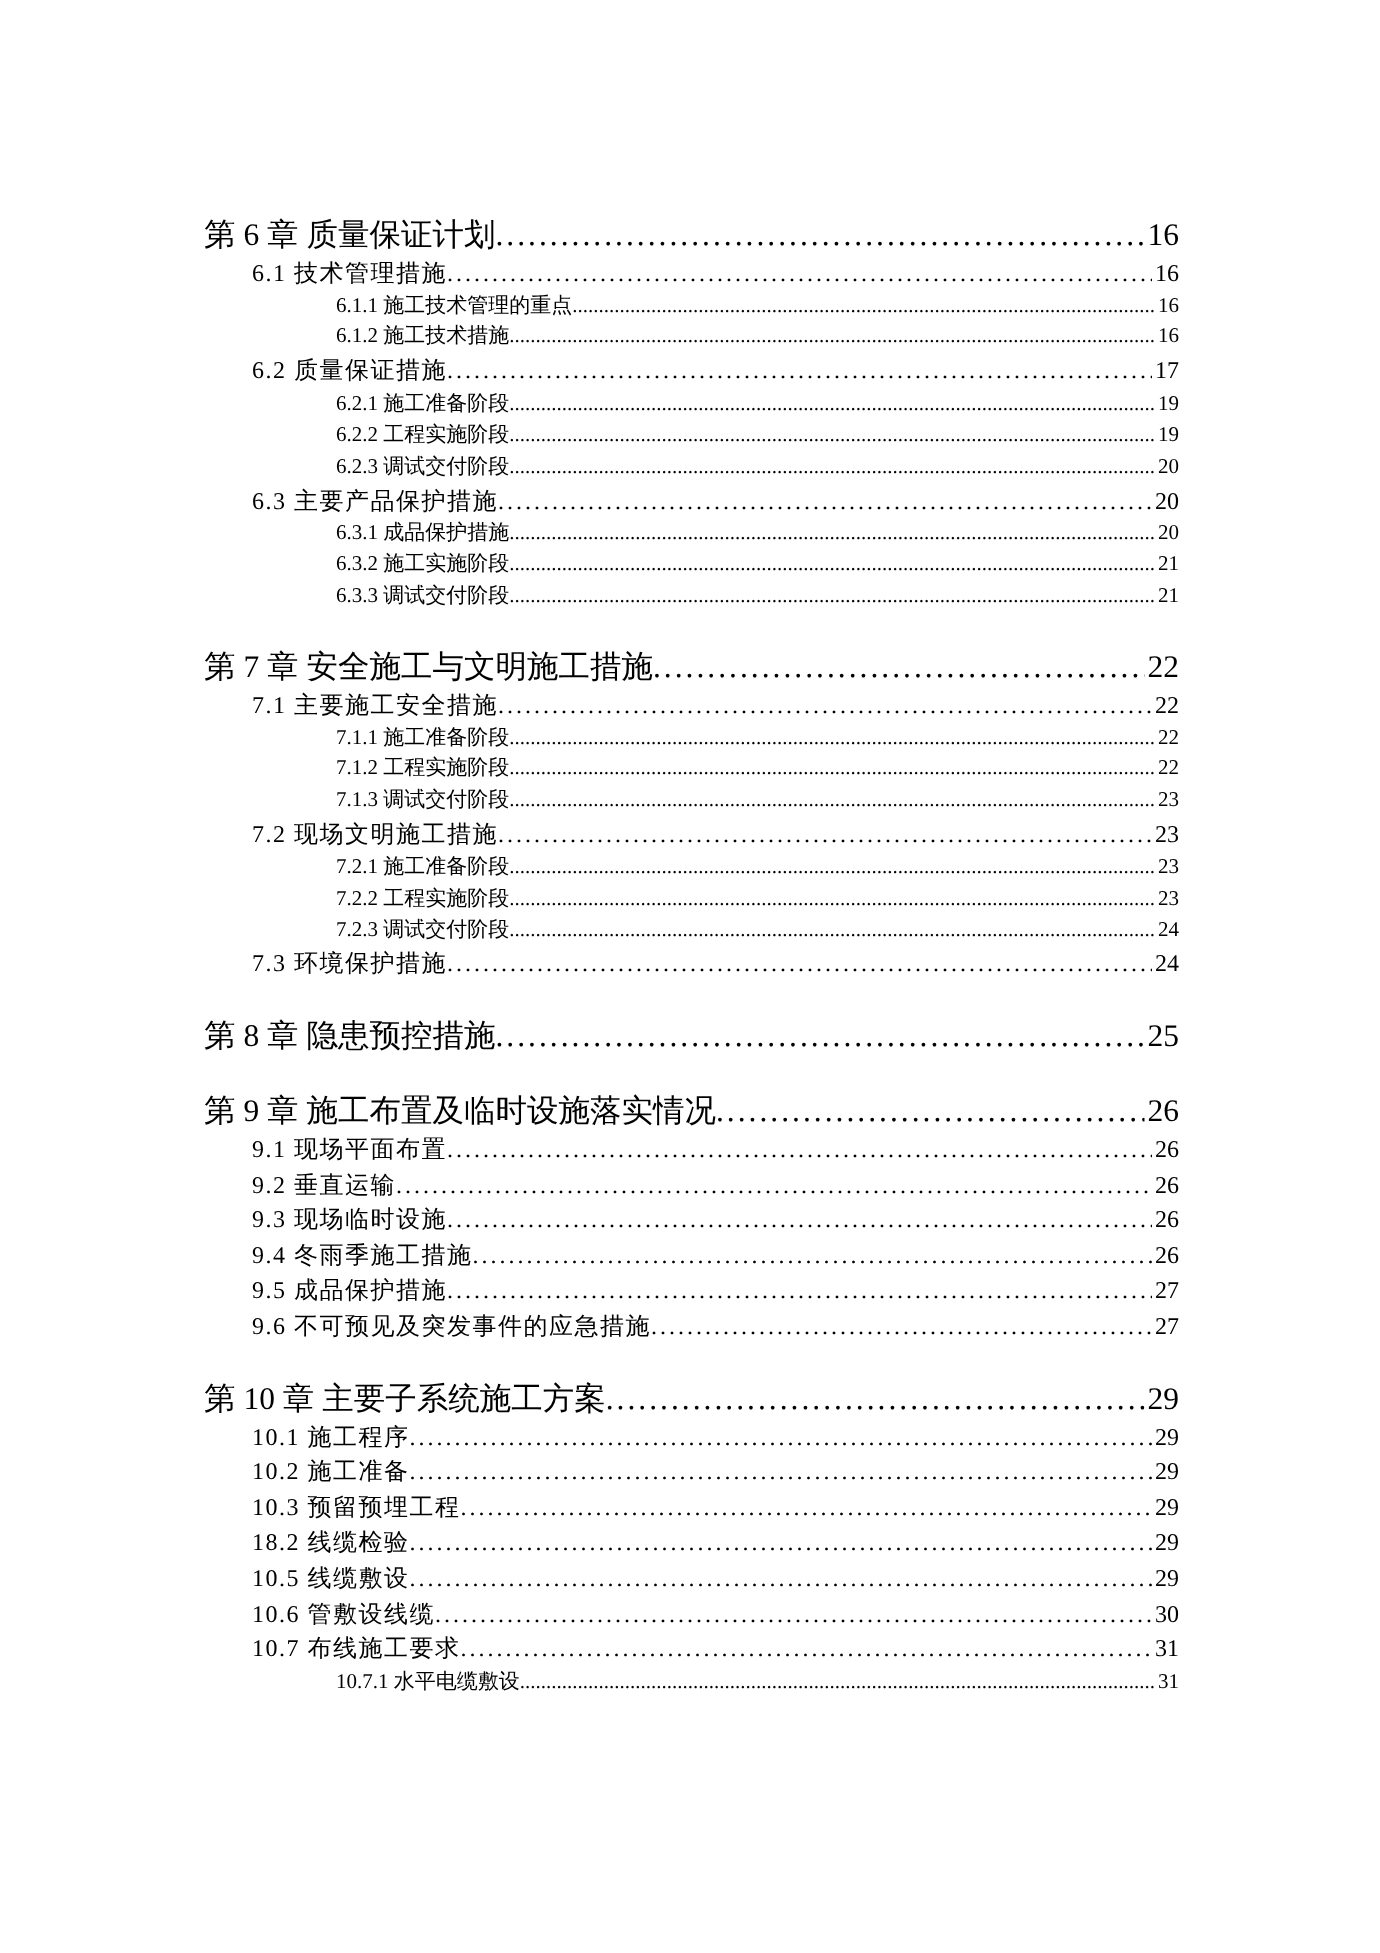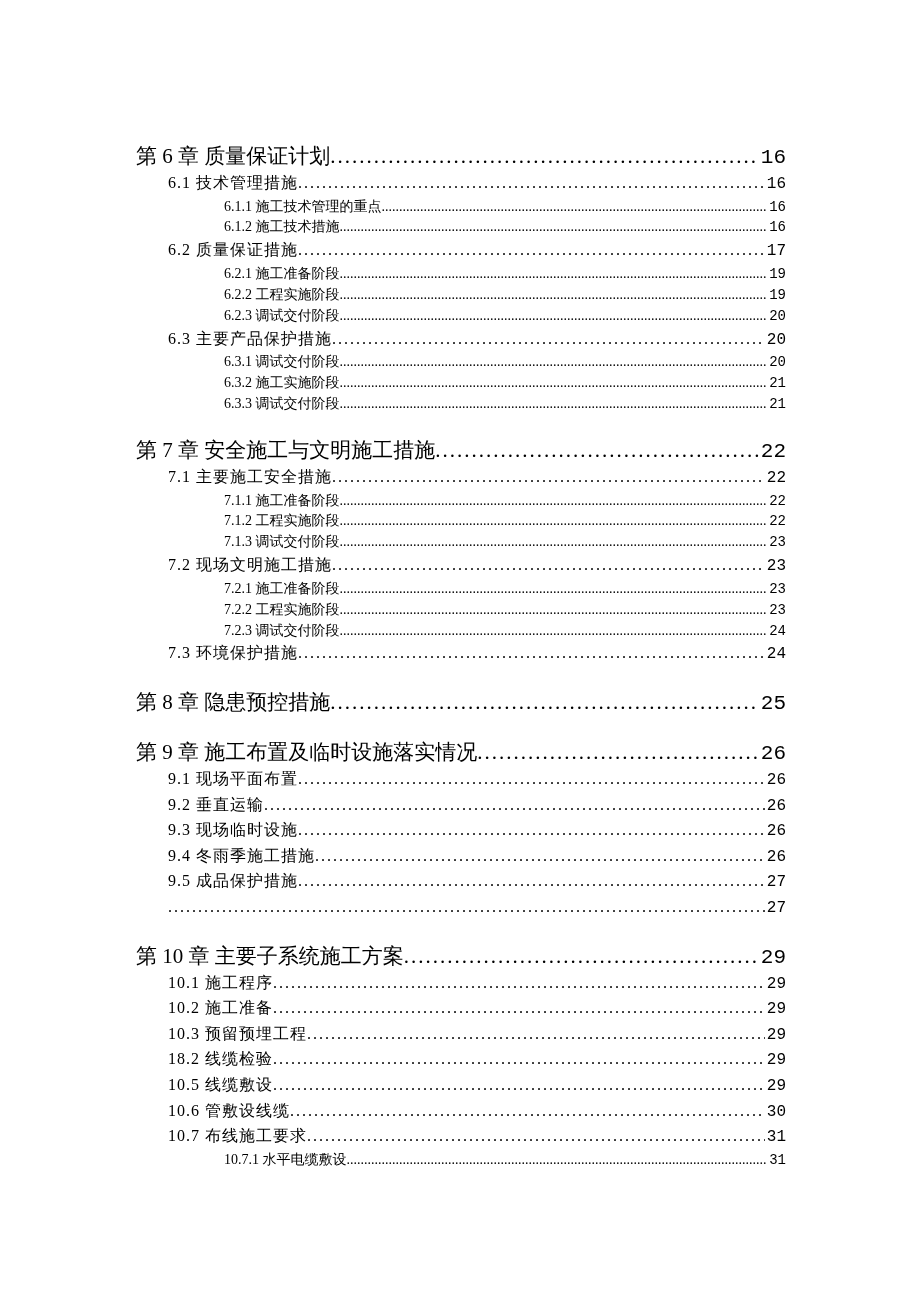--- a/index.html
+++ b/index.html
@@ -23,21 +23,21 @@
     white-space: nowrap;
     overflow: hidden;
   }
   .toc-title { flex: 0 0 auto; }
   .toc-leader {
     flex: 1 1 auto;
     overflow: hidden;
     letter-spacing: 2px;
   }
   .toc-leader.tight { letter-spacing: 0px; }
-  .toc-page { flex: 0 0 auto; padding-left: 2px; font-family: Liberation Mono, monospace; }
+  .toc-page { flex: 0 0 auto; padding-left: 2px; }
   .level1 {
     font-size: 21px;
     margin-top: 22px;
     margin-bottom: 14px;
     letter-spacing: 0px;
   }
   .level1 .toc-page { font-size: 21px; }
   .level2 {
     font-size: 16px;
     margin-left: 32px;
@@ -100,21 +100,21 @@
       <span class="toc-title">6.2.3 调试交付阶段</span>
       <span class="toc-leader tight">............................................................................................................................................................................................................</span>
       <span class="toc-page">20</span>
     </div>
     <div class="toc-line level2 block">
       <span class="toc-title">6.3 主要产品保护措施</span>
       <span class="toc-leader">........................................................................................................................</span>
       <span class="toc-page">20</span>
     </div>
     <div class="toc-line level3 block">
-      <span class="toc-title">6.3.1 调试交付阶段</span>
+      <span class="toc-title">6.3.1 成品保护措施</span>
       <span class="toc-leader tight">............................................................................................................................................................................................................</span>
       <span class="toc-page">20</span>
     </div>
     <div class="toc-line level3 block">
       <span class="toc-title">6.3.2 施工实施阶段</span>
       <span class="toc-leader tight">............................................................................................................................................................................................................</span>
       <span class="toc-page">21</span>
     </div>
     <div class="toc-line level3 block">
       <span class="toc-title">6.3.3 调试交付阶段</span>
@@ -200,20 +200,21 @@
       <span class="toc-title">9.4 冬雨季施工措施</span>
       <span class="toc-leader">........................................................................................................................</span>
       <span class="toc-page">26</span>
     </div>
     <div class="toc-line level2 block">
       <span class="toc-title">9.5 成品保护措施</span>
       <span class="toc-leader">........................................................................................................................</span>
       <span class="toc-page">27</span>
     </div>
     <div class="toc-line level2 block">
+      <span class="toc-title">9.6 不可预见及突发事件的应急措施</span>
       <span class="toc-leader">........................................................................................................................</span>
       <span class="toc-page">27</span>
     </div>
     <div class="toc-line level1 block">
       <span class="toc-title">第 10 章  主要子系统施工方案</span>
       <span class="toc-leader">........................................................................................................................</span>
       <span class="toc-page">29</span>
     </div>
     <div class="toc-line level2 block">
       <span class="toc-title">10.1 施工程序</span>

